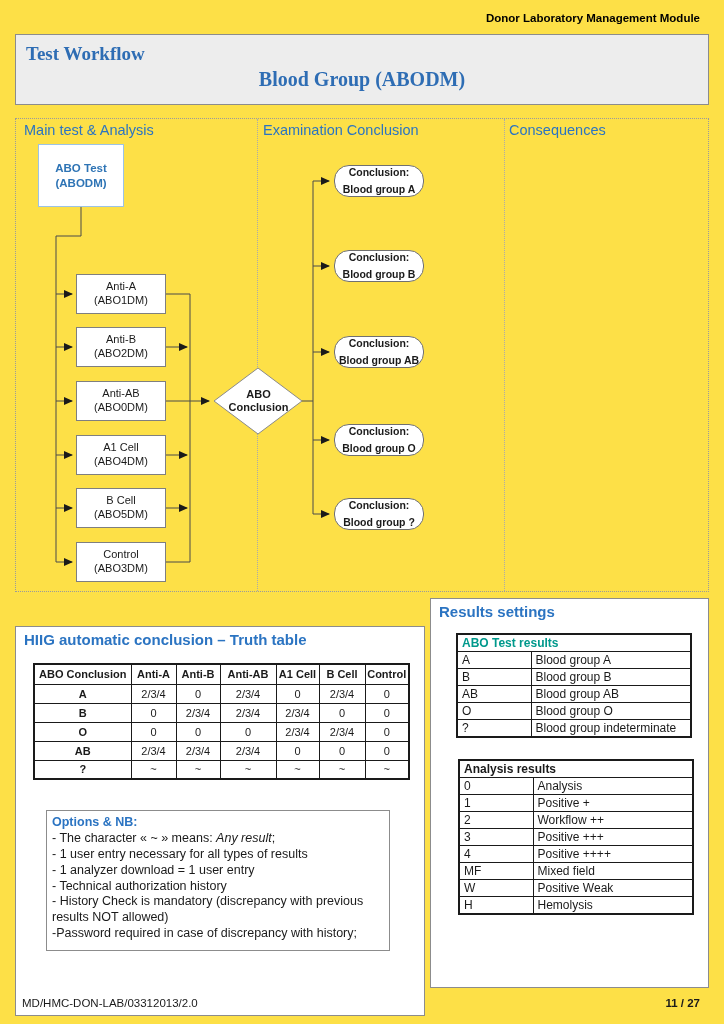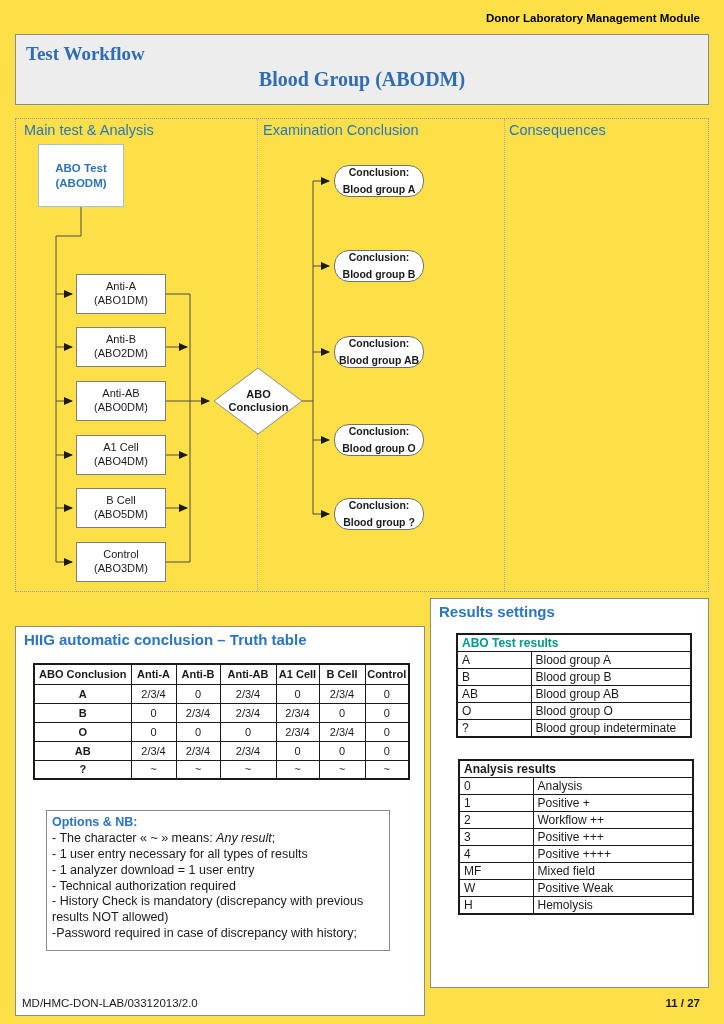--- a/index.html
+++ b/index.html
@@ -239,21 +239,21 @@
         <td>~</td>
       </tr>
     </tbody>
       </table>
 
     <div class="options-box">
       <div class="options-head">Options &amp; NB:</div>
       <div><span>- The character « ~ » means: </span><span class="opt-italic">Any result</span><span>;</span></div>
       <div>- 1 user entry necessary for all types of results</div>
       <div>- 1 analyzer download = 1 user entry</div>
-      <div>- Technical authorization required</div>
+      <div>- Technical authorization history</div>
       <div>- History Check is mandatory (discrepancy with previous results NOT allowed)</div>
       <div>-Password required in case of discrepancy with history;</div>
     </div>
   </div>
 
   <div class="abs bottom-right">
     <div class="sec-head">Results settings</div>
 
     <table class="rtable abo-table">
       <colgroup>

